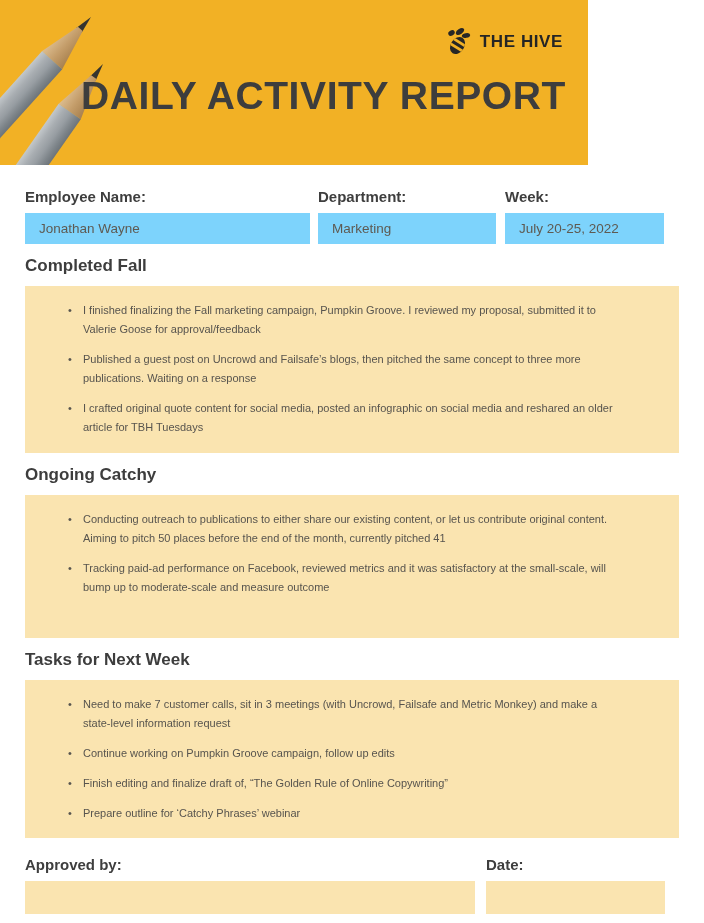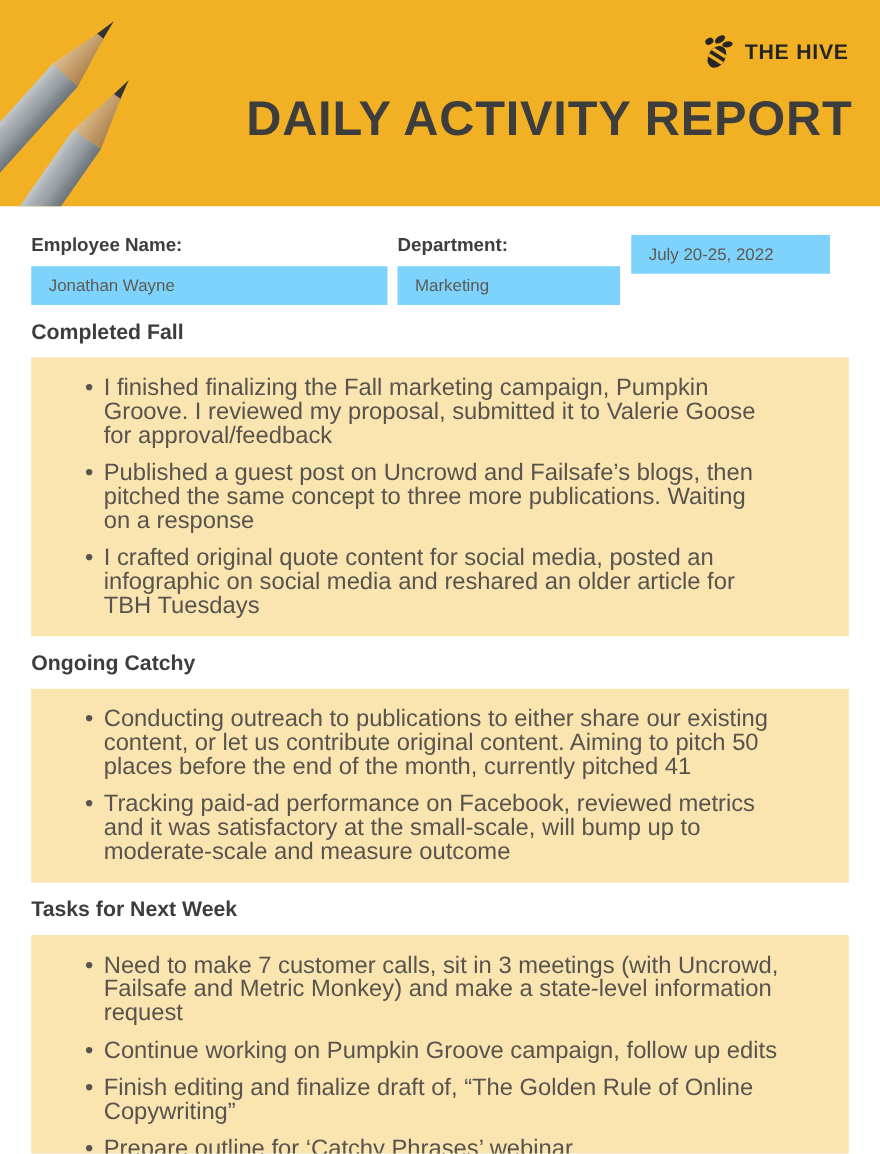--- a/index.html
+++ b/index.html
@@ -8,21 +8,21 @@
   .page {
     position: relative;
     width: 704px;
     height: 923px;
     background: #ffffff;
     overflow: hidden;
   }
   
   .header {
     position: relative;
-    width: 704px;
+    width: 588px;
     height: 165px;
     background: #F2B125;
     overflow: hidden;
   }
   .pencils { position: absolute; top: 0; left: 0; }
   .brand {
     position: absolute;
     top: 27px;
     right: 25px;
     display: flex;
@@ -79,21 +79,21 @@
     background: #FAE4B0;
     padding: 15px 56px 15px 42px;
   }
   .task-box.completed { min-height: 167px; }
   .task-box.ongoing   { min-height: 143px; }
   .task-box.nextweek  { min-height: 156px; }
   .task-box ul { list-style: none; }
   .task-box li {
     position: relative;
     padding-left: 16px;
-    font-size: 19px;
+    font-size: 11px;
     line-height: 19px;
     color: #57544E;
     margin-bottom: 11px;
   }
   .task-box li:last-child { margin-bottom: 0; }
   .task-box li::before {
     content: "\2022";
     position: absolute;
     left: 1px;
     top: 0;
@@ -175,20 +175,21 @@
     <div class="info-row">
       <div class="info-col-1">
         <div class="field-label">Employee Name:</div>
         <div class="field-box">Jonathan Wayne</div>
       </div>
       <div class="info-col-2">
         <div class="field-label">Department:</div>
         <div class="field-box">Marketing</div>
       </div>
       <div class="info-col-3">
+        <div class="field-label">Week:</div>
         <div class="field-box">July 20-25, 2022</div>
       </div>
     </div>
 
     <h2 class="section-title">Completed Fall</h2>
     <div class="task-box completed">
       <ul>
         <li>I finished finalizing the Fall marketing campaign, Pumpkin Groove. I reviewed my proposal, submitted it to Valerie Goose for approval/feedback</li>
         <li>Published a guest post on Uncrowd and Failsafe’s blogs, then pitched the same concept to three more publications. Waiting on a response</li>
         <li>I crafted original quote content for social media, posted an infographic on social media and reshared an older article for TBH Tuesdays</li>

